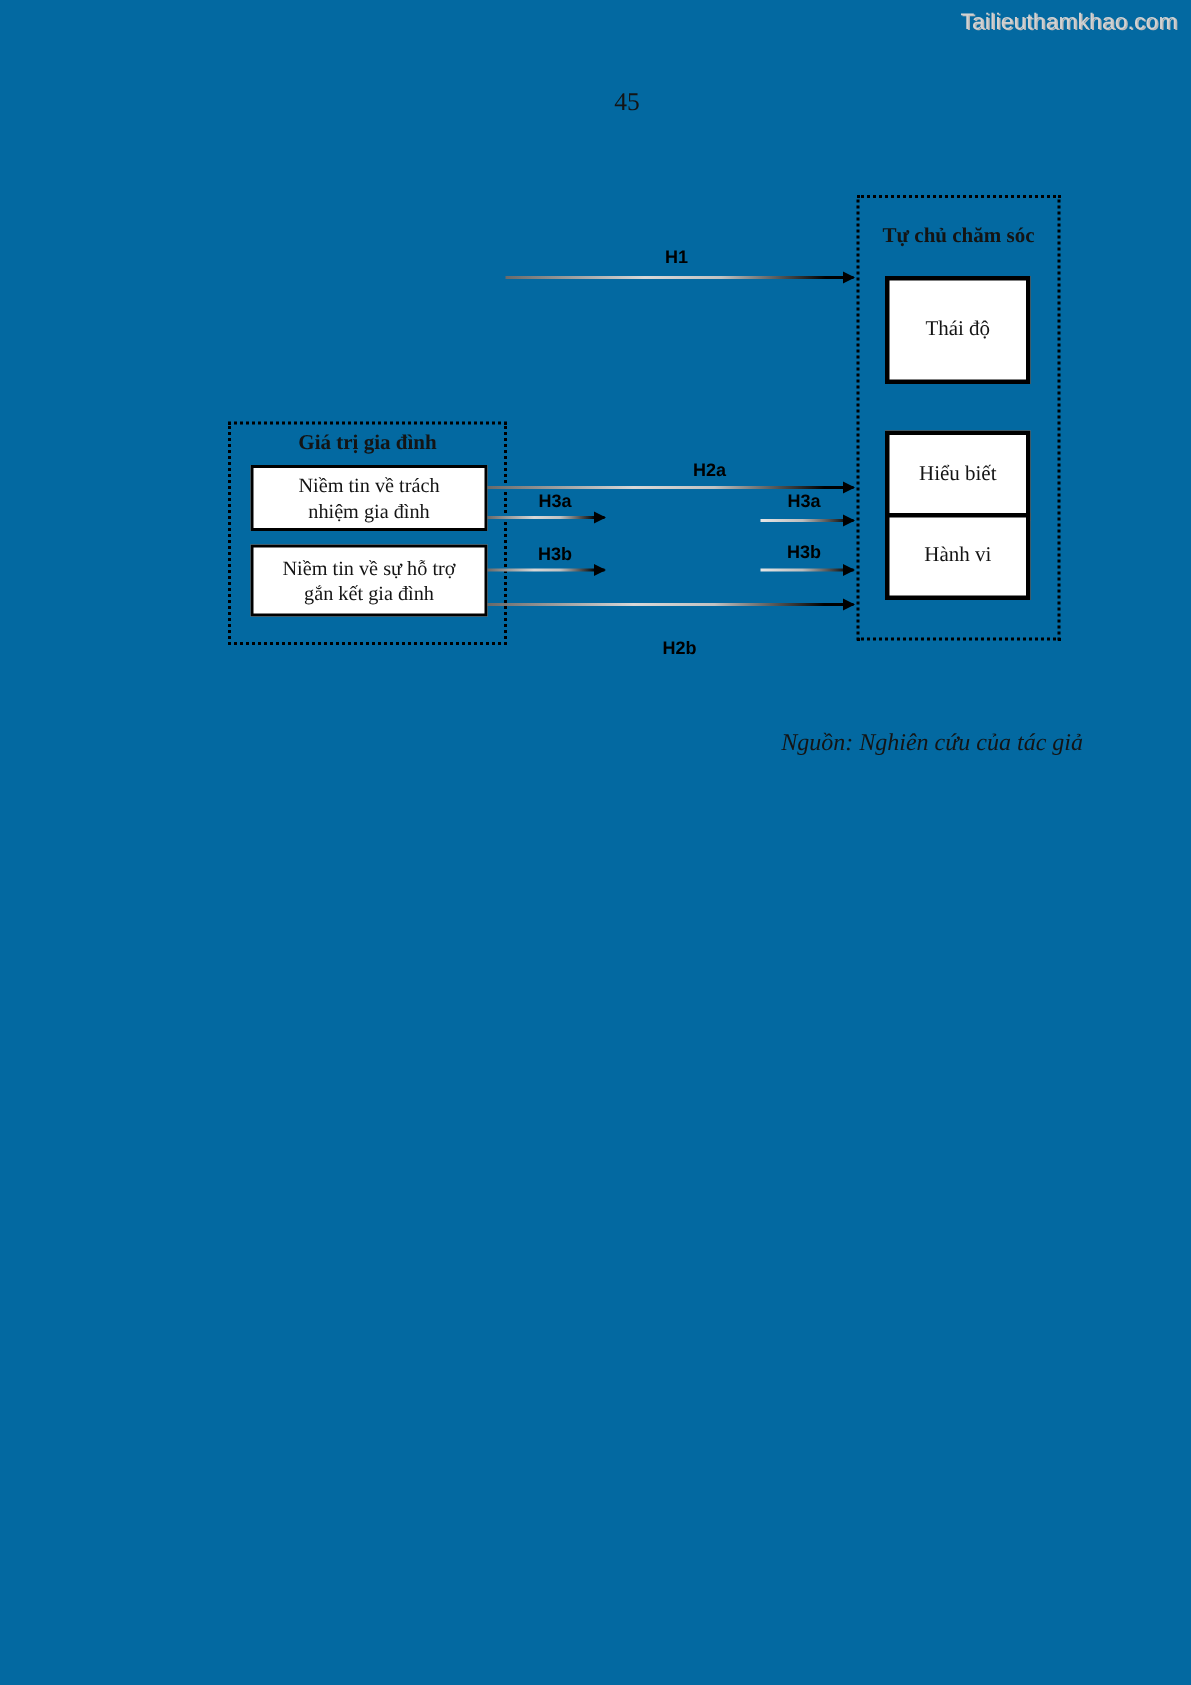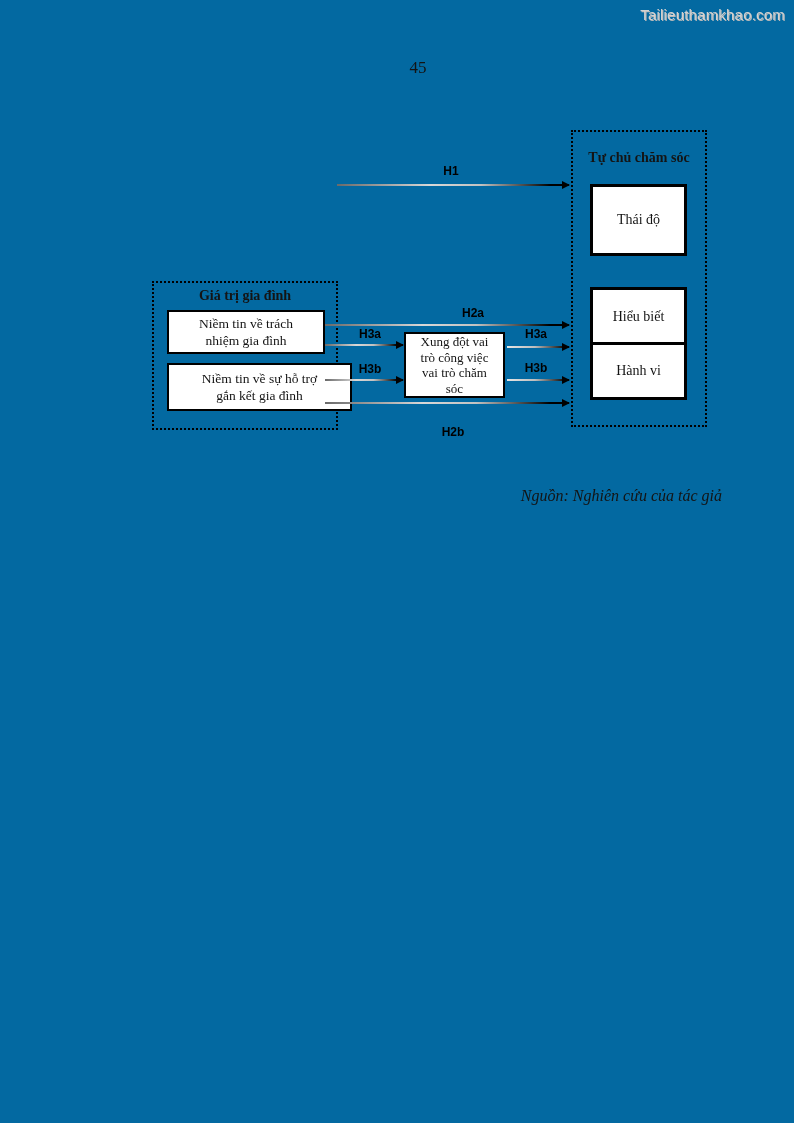--- a/index.html
+++ b/index.html
@@ -77,31 +77,25 @@
 
   <div class="pagenum">45</div>
 
 
   <div class="box dotted" style="left:152px;top:281px;width:186px;height:149px;"></div>
   <div class="grouptitle" style="left:152px;top:288px;width:186px;">Giá trị gia đình</div>
   <div class="box solid smalltext pre" style="left:167px;top:310px;width:158px;height:44px;">
     <span>Niềm tin về trách
 nhiệm gia đình</span>
   </div>
-  <div class="box solid smalltext pre" style="left:167px;top:363px;width:185px;height:48px;">
+  <div class="box solid smalltext pre" style="left:167px;top:363px;width:158px;height:48px;">
     <span>Niềm tin về sự hỗ trợ
 gắn kết gia đình</span>
   </div>
 
-  <div class="box solid conftext pre" style="left:404px;top:332px;width:101px;height:66px;">
-    <span>Xung đột vai
-trò công việc
-vai trò chăm
-sóc</span>
-  </div>
 
   <div class="box dotted" style="left:571px;top:130px;width:136px;height:297px;"></div>
   <div class="grouptitle" style="left:571px;top:150px;width:136px;">Tự chủ chăm sóc</div>
   <div class="box solid-thick boxtext" style="left:590px;top:184px;width:97px;height:72px;">
     <span>Thái độ</span>
   </div>
   <div class="box solid-thick boxtext" style="left:590px;top:263px;width:97px;height:60px;margin-top:24px;">
     <span>Hiểu biết</span>
   </div>
   <div class="box solid-thick boxtext" style="left:590px;top:342px;width:97px;height:58px;">

